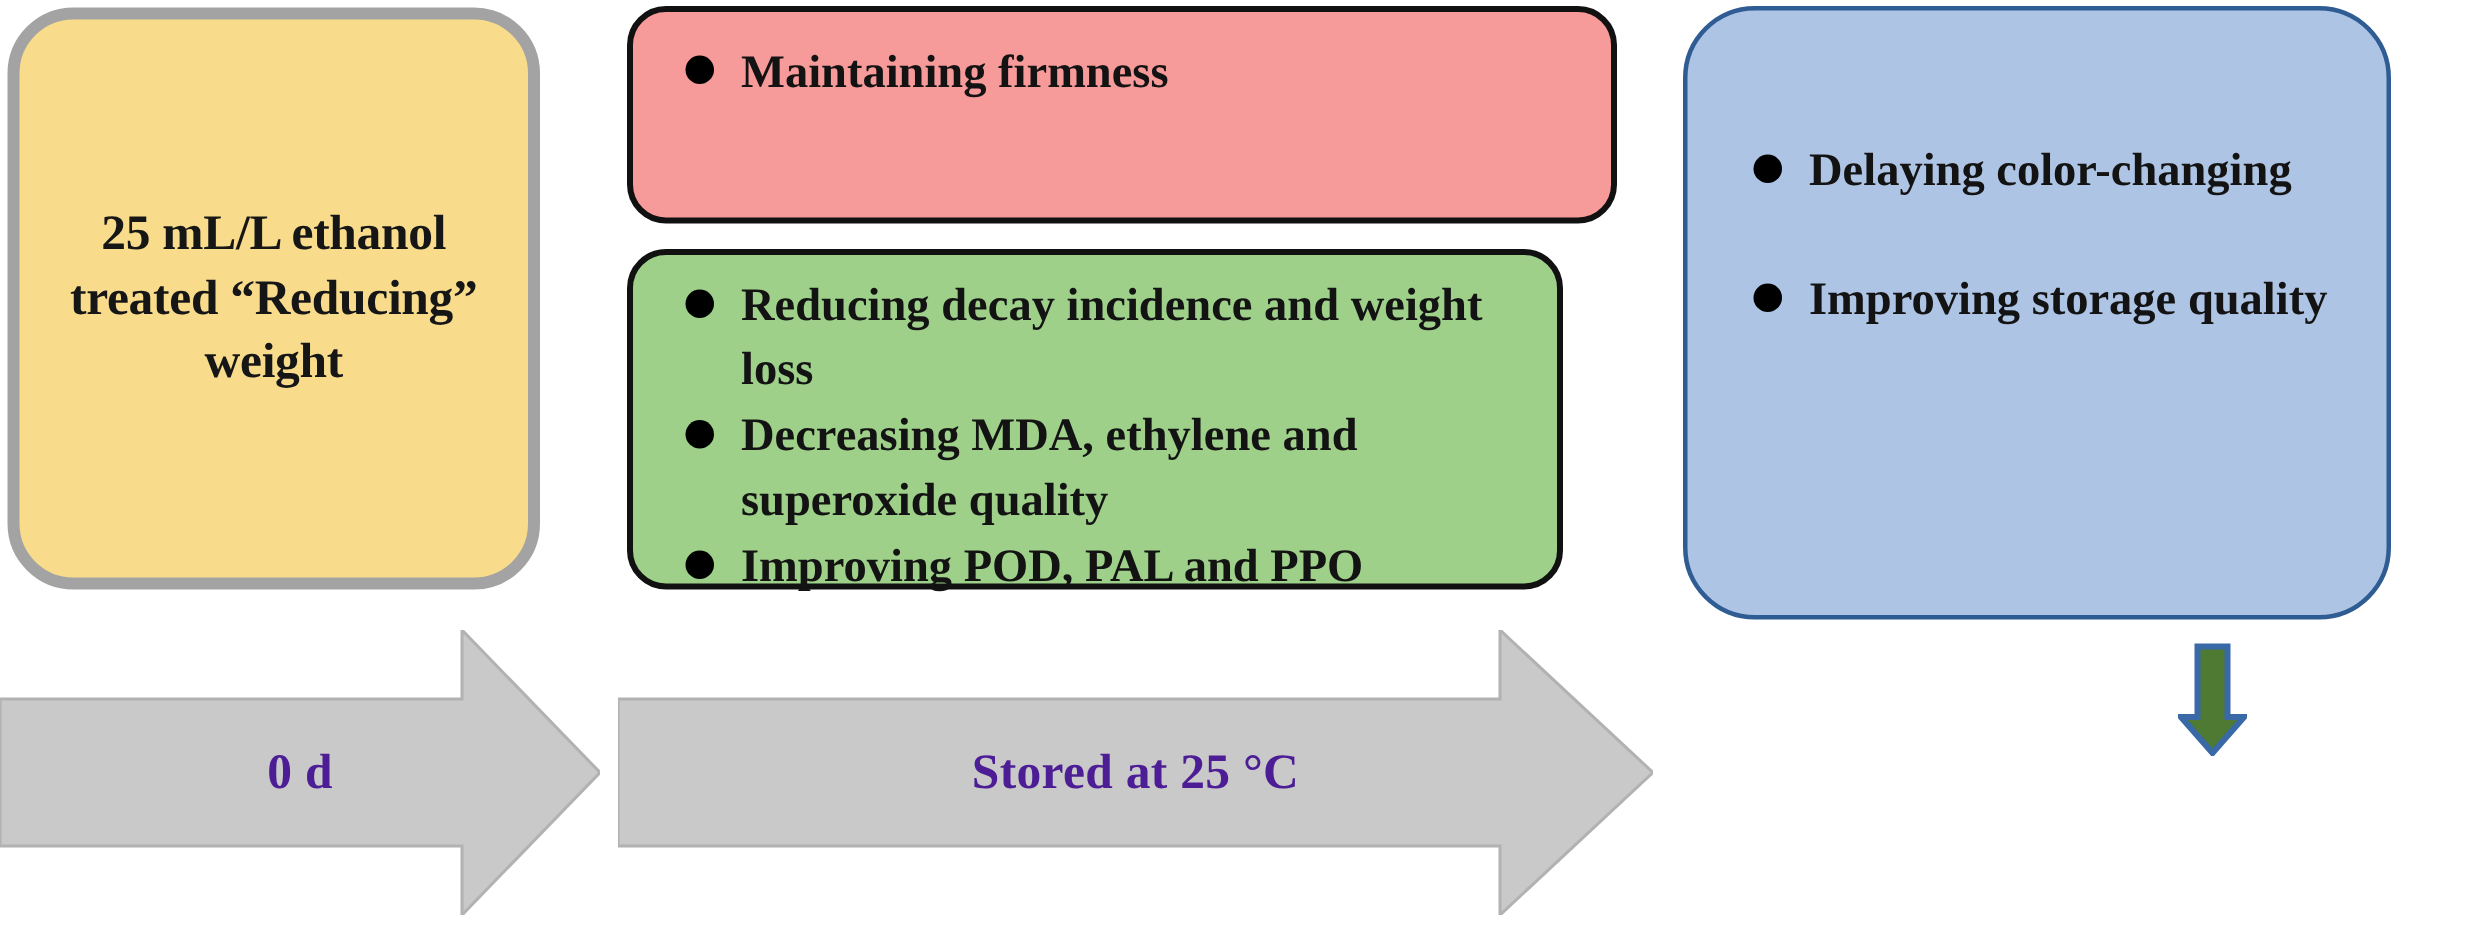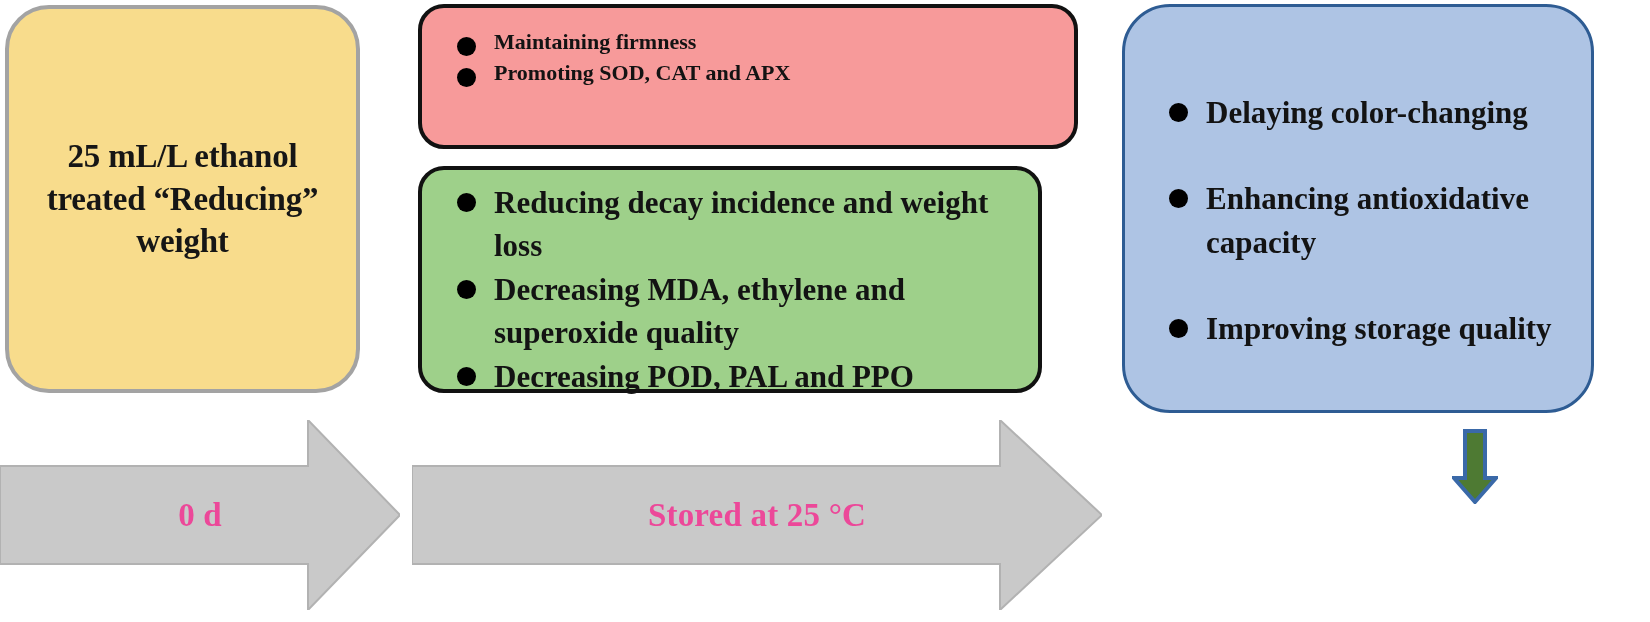--- a/index.html
+++ b/index.html
@@ -27,21 +27,21 @@
     position: absolute;
     box-sizing: border-box;
   }
 
   .box-yellow {
     left: 5px;
     top: 5px;
     width: 355px;
     height: 388px;
     background: #F8DC8C;
-    border: 4px solid #a3a3a3;
+    border: 8px solid #a3a3a3;
     border-radius: 44px;
     display: flex;
     align-items: center;
     justify-content: center;
   }
 
   .box-pink {
     left: 418px;
     top: 4px;
     width: 660px;
@@ -102,21 +102,21 @@
   }
 
   
   .pink-list {
     position: absolute;
     left: 22px;
     top: 18px;
     width: 560px;
   }
   .pink-list > li {
-    font-size: 22px;
+    font-size: 31px;
     line-height: 1.41;
     padding-left: 50px;
     font-family: Liberation Serif, serif;
   }
   .pink-list > li .dot {
     width: 19px;
     height: 19px;
     left: 13px;
     top: 11px;
   }
@@ -188,21 +188,21 @@
     position: absolute;
     left: 0;
     top: 0;
     width: 100%;
     height: 100%;
     display: flex;
     align-items: center;
     justify-content: center;
     font-weight: bold;
     font-size: 33px;
-    color: #ec4899;
+    color: #4c1d95;
     letter-spacing: 0.2px;
     pointer-events: none;
   }
   .arrow-0d   { left: 0px;    width: 400px; }
   .arrow-0d .label   { padding-right: 78px; }
   .arrow-stored { left: 412px; width: 690px; }
   .arrow-stored .label { padding-right: 86px; font-family: Liberation Serif, serif; }
   .arrow-14d  { left: 1162px; width: 488px; }
   .arrow-14d .label  { padding-right: 96px; }
 
@@ -220,24 +220,20 @@
       <div>weight</div>
     </div>
   </div>
 
   <div class="box box-pink">
     <ul class="bullets pink-list">
       <li>
         <span class="dot"></span>
         <span>Maintaining firmness</span>
       </li>
-      <li>
-        <span class="dot"></span>
-        <span>Promoting SOD, CAT and APX</span>
-      </li>
     </ul>
 
     <div class="status-arrow arrow-up-red">
       <svg width="46" height="72" viewBox="0 0 46 72" xmlns="http://www.w3.org/2000/svg">
         <polygon points="23,2 44,26 33,26 33,70 13,70 13,26 2,26" fill="#F03C16" stroke="#2E4A8C" stroke-width="4" stroke-linejoin="miter"></polygon>
       </svg>
     </div>
   </div>
 
   <div class="box box-green">
@@ -245,43 +241,39 @@
       <li>
         <span class="dot"></span>
         <span>Reducing decay incidence and weight loss</span>
       </li>
       <li>
         <span class="dot"></span>
         <span>Decreasing MDA, ethylene and superoxide quality</span>
       </li>
       <li>
         <span class="dot"></span>
-        <span>Decreasing POD, PAL and PPO</span>
+        <span>Improving POD, PAL and PPO</span>
       </li>
     </ul>
 
     <div class="status-arrow arrow-down-green">
       <svg width="46" height="76" viewBox="0 0 46 76" xmlns="http://www.w3.org/2000/svg">
         <polygon points="23,74 44,50 33,50 33,3 13,3 13,50 2,50" fill="#4E7A33" stroke="#3A69A8" stroke-width="4" stroke-linejoin="miter"></polygon>
       </svg>
     </div>
   </div>
 
   <div class="box box-blue">
     <ul class="bullets blue-list">
       <li>
         <span class="dot"></span>
         <span>Delaying color-changing</span>
       </li>
       <li>
         <span class="dot"></span>
-        <span>Enhancing antioxidative capacity</span>
-      </li>
-      <li>
-        <span class="dot"></span>
         <span>Improving storage quality</span>
       </li>
     </ul>
   </div>
 
   <div class="timeline-arrow arrow-0d">
     <svg width="400" height="190" viewBox="0 0 400 190" preserveAspectRatio="none" xmlns="http://www.w3.org/2000/svg">
       <polygon points="0,46 308,46 308,0 400,95 308,190 308,144 0,144" fill="#C9C9C9" stroke="#B2B2B2" stroke-width="2"></polygon>
     </svg>
     <div class="label">0 d</div>

